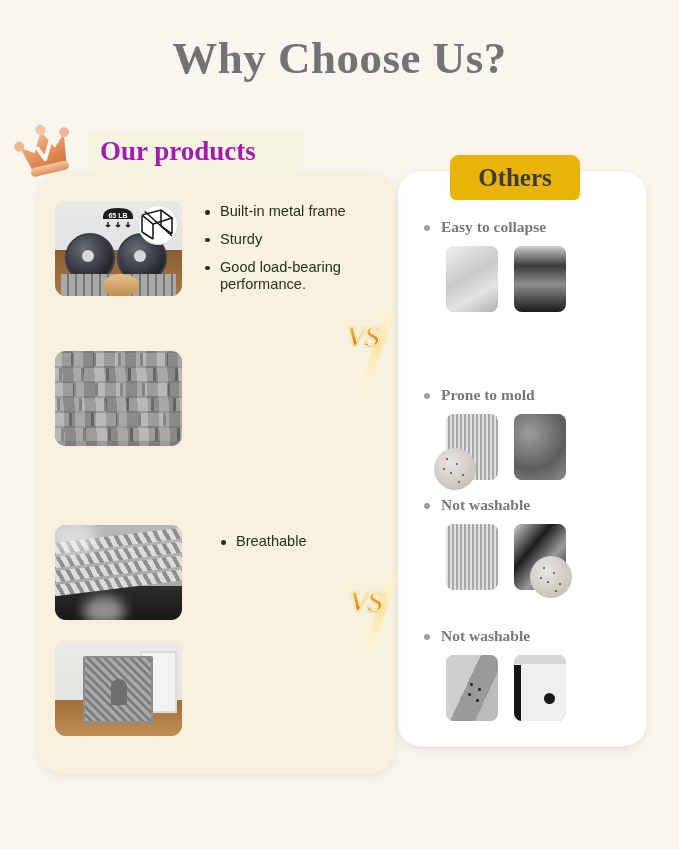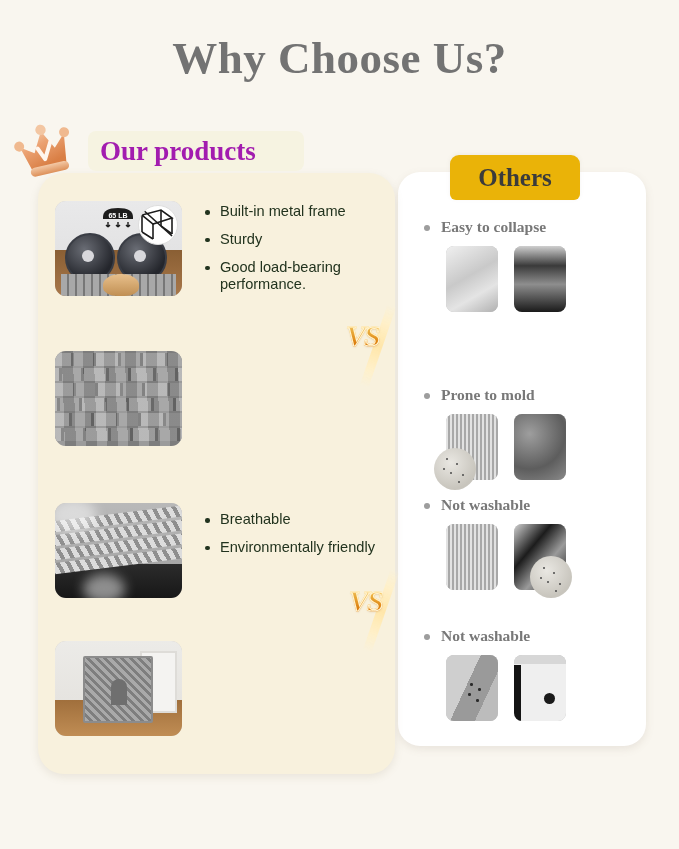--- a/index.html
+++ b/index.html
@@ -331,33 +331,32 @@
     <div class="weave-row" style="top:2px;"></div>
     <div class="weave-row" style="top:17px;left:-18px;"></div>
     <div class="weave-row" style="top:32px;left:-4px;"></div>
     <div class="weave-row" style="top:47px;left:-20px;"></div>
     <div class="weave-row" style="top:62px;left:-8px;"></div>
     <div class="weave-row" style="top:77px;left:-16px;"></div>
     <div style="position:absolute;inset:0;background:repeating-linear-gradient(88deg,rgba(255,255,255,0.14) 0 10px,rgba(0,0,0,0.10) 10px 21px);"></div>
   </div>
 </div>
 
-<div class="ours-row" style="top:503px;">
+<div class="ours-row" style="top:525px;gap:16px;">
   <div class="ours-thumb">
     <div class="ph ph-mesh"></div>
     <div class="mesh-band" style="top:10px;transform:rotate(-7deg);"></div>
     <div class="mesh-band" style="top:24px;transform:rotate(-7deg);"></div>
     <div class="mesh-band" style="top:38px;transform:rotate(-7deg);"></div>
     <div class="mesh-band" style="top:52px;transform:rotate(-7deg);"></div>
     <div class="mist" style="left:-6px;top:-4px;width:48px;height:34px;"></div>
     <div class="mist" style="left:28px;bottom:-6px;width:42px;height:30px;"></div>
   </div>
   <ul class="ours-bullets" style="padding-top:8px;">
     <li>Breathable</li>
-    <li>Environmentally friendly</li>
   </ul>
 </div>
 
 <div class="ours-row" style="top:641px;">
   <div class="ours-thumb">
     <div class="ph ph-fold"></div>
     <div class="cabinet"></div>
     <div class="fold-panel"></div>
     <div class="fold-arch"></div>
   </div>

